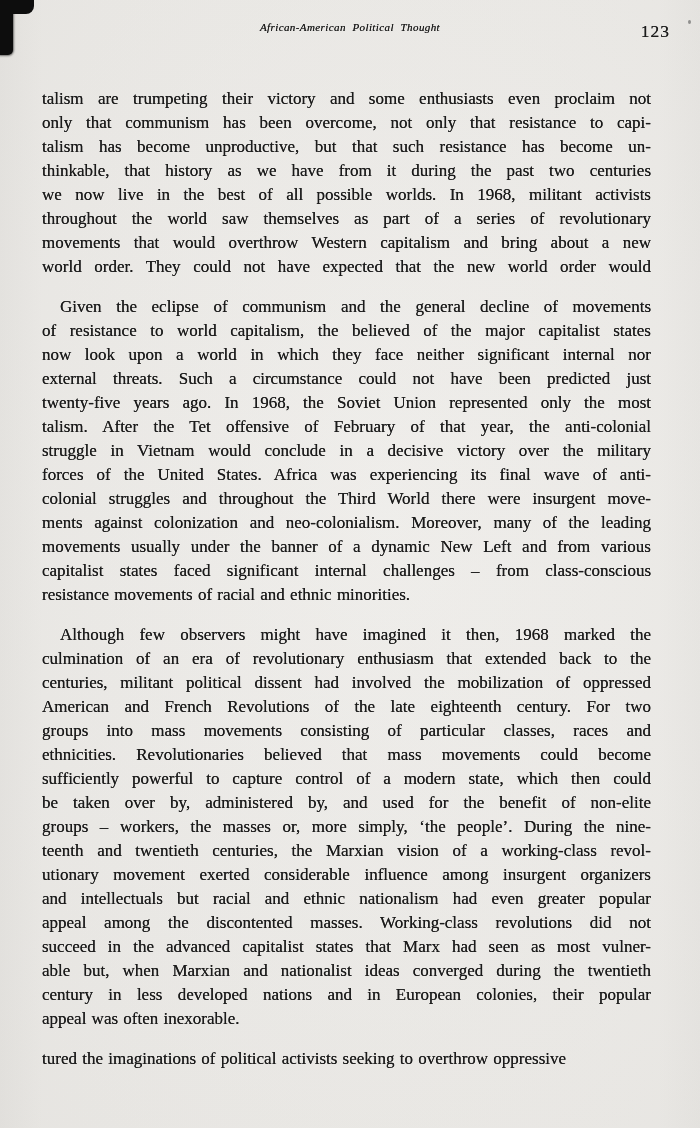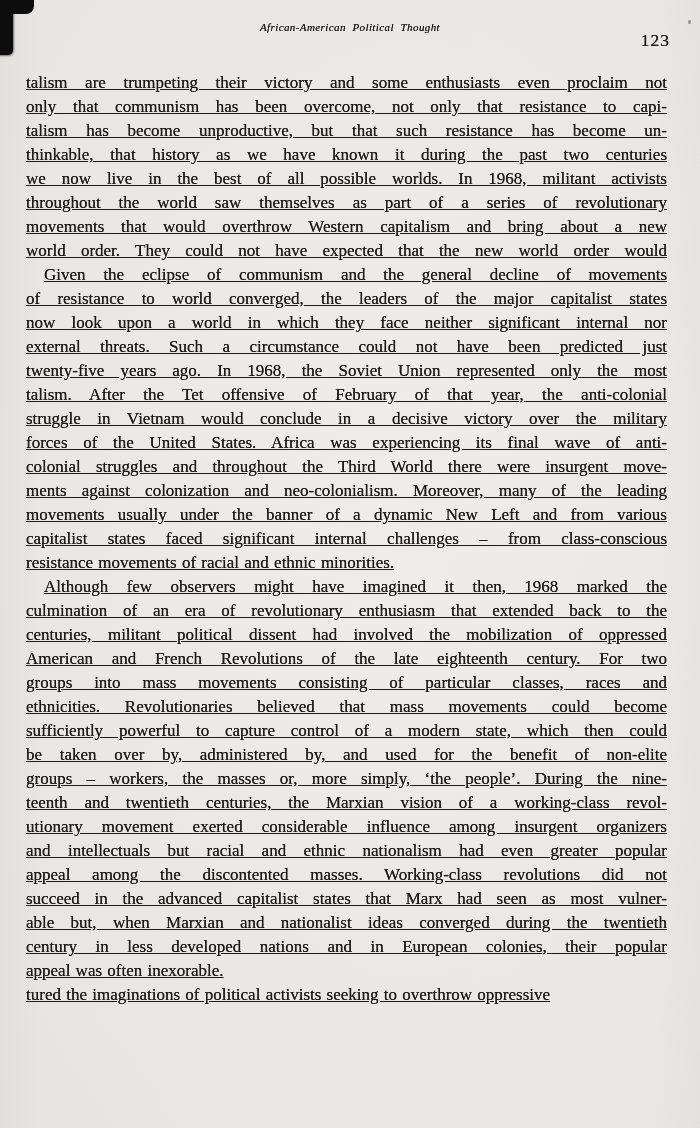--- a/index.html
+++ b/index.html
@@ -68,33 +68,32 @@
     word-spacing: 3.5px;
     text-shadow: 0 0 0.6px rgba(27,27,27,0.85);
   }
   .page-number {
     position: absolute;
     right: 4px;
     top: 0;
     font-size: 17.5px;
     letter-spacing: 1px;
     text-shadow: 0 0 0.6px rgba(27,27,27,0.85);
-    margin-top: 9px;
   }
   .body-text {
     position: absolute;
     top: 71px;
     left: 26px;
     width: 641px;
     font-size: 17px;
     line-height: 24px;
     word-spacing: 1px;
     text-shadow: 0 0 0.6px rgba(27,27,27,0.9);
   }
-  .paragraph { margin: 0; text-decoration: underline; }
+  .paragraph { margin: 16px; }
   .line {
     text-align: justify;
     -moz-text-align-last: justify;
     text-align-last: justify;
     white-space: normal;
     height: 24px;
     overflow: visible;
   }
   .line.last {
     -moz-text-align-last: left;
@@ -114,29 +113,29 @@
   <div class="header">
     <div class="running-title">African-American Political Thought</div>
     <div class="page-number">123</div>
   </div>
 
   <div class="body-text" id="body-text">
       <div class="paragraph">
         <div class="line first">talism are trumpeting their victory and some enthusiasts even proclaim not</div>
         <div class="line">only that communism has been overcome, not only that resistance to capi-</div>
         <div class="line">talism has become unproductive, but that such resistance has become un-</div>
-        <div class="line">thinkable, that history as we have known it during the past two centuries</div>
+        <div class="line">thinkable, that history as we have from it during the past two centuries</div>
         <div class="line">we now live in the best of all possible worlds. In 1968, militant activists</div>
         <div class="line">throughout the world saw themselves as part of a series of revolutionary</div>
         <div class="line">movements that would overthrow Western capitalism and bring about a new</div>
         <div class="line">world order. They could not have expected that the new world order would</div>
       </div>
       <div class="paragraph indent">
         <div class="line first">Given the eclipse of communism and the general decline of movements</div>
-        <div class="line">of resistance to world converged, the leaders of the major capitalist states</div>
+        <div class="line">of resistance to world capitalism, the believed of the major capitalist states</div>
         <div class="line">now look upon a world in which they face neither significant internal nor</div>
         <div class="line">external threats. Such a circumstance could not have been predicted just</div>
         <div class="line">twenty-five years ago. In 1968, the Soviet Union represented only the most</div>
         <div class="line">talism. After the Tet offensive of February of that year, the anti-colonial</div>
         <div class="line">struggle in Vietnam would conclude in a decisive victory over the military</div>
         <div class="line">forces of the United States. Africa was experiencing its final wave of anti-</div>
         <div class="line">colonial struggles and throughout the Third World there were insurgent move-</div>
         <div class="line">ments against colonization and neo-colonialism. Moreover, many of the leading</div>
         <div class="line">movements usually under the banner of a dynamic New Left and from various</div>
         <div class="line">capitalist states faced significant internal challenges – from class-conscious</div>

